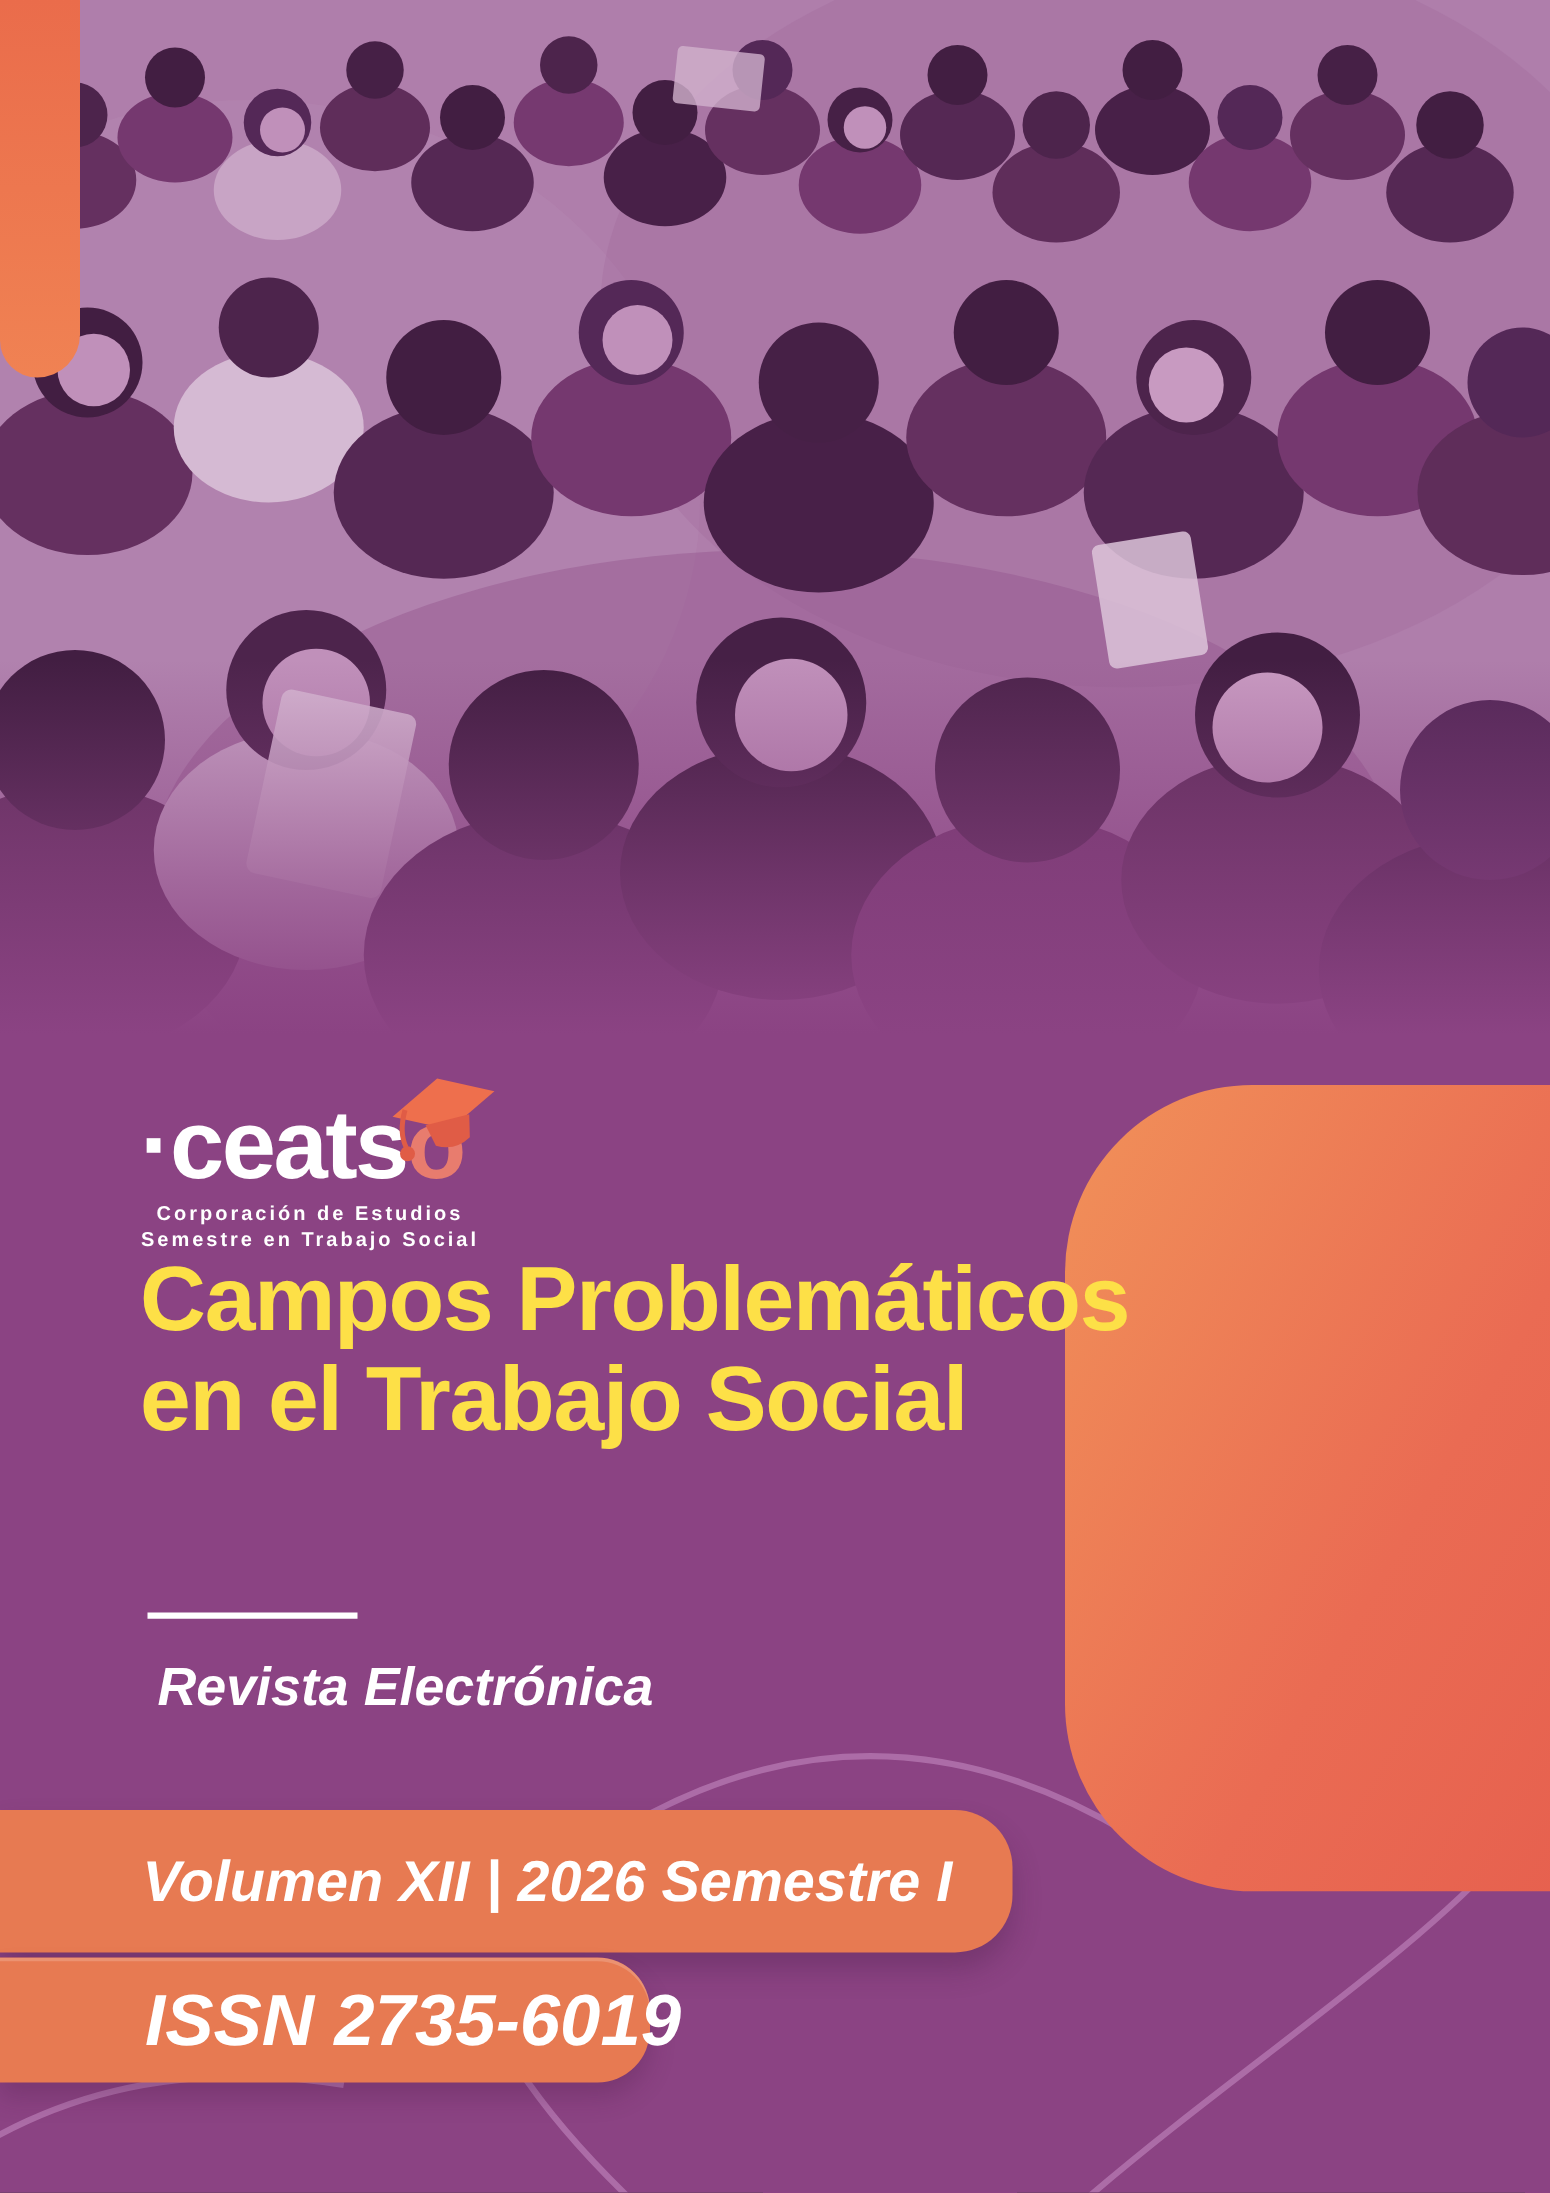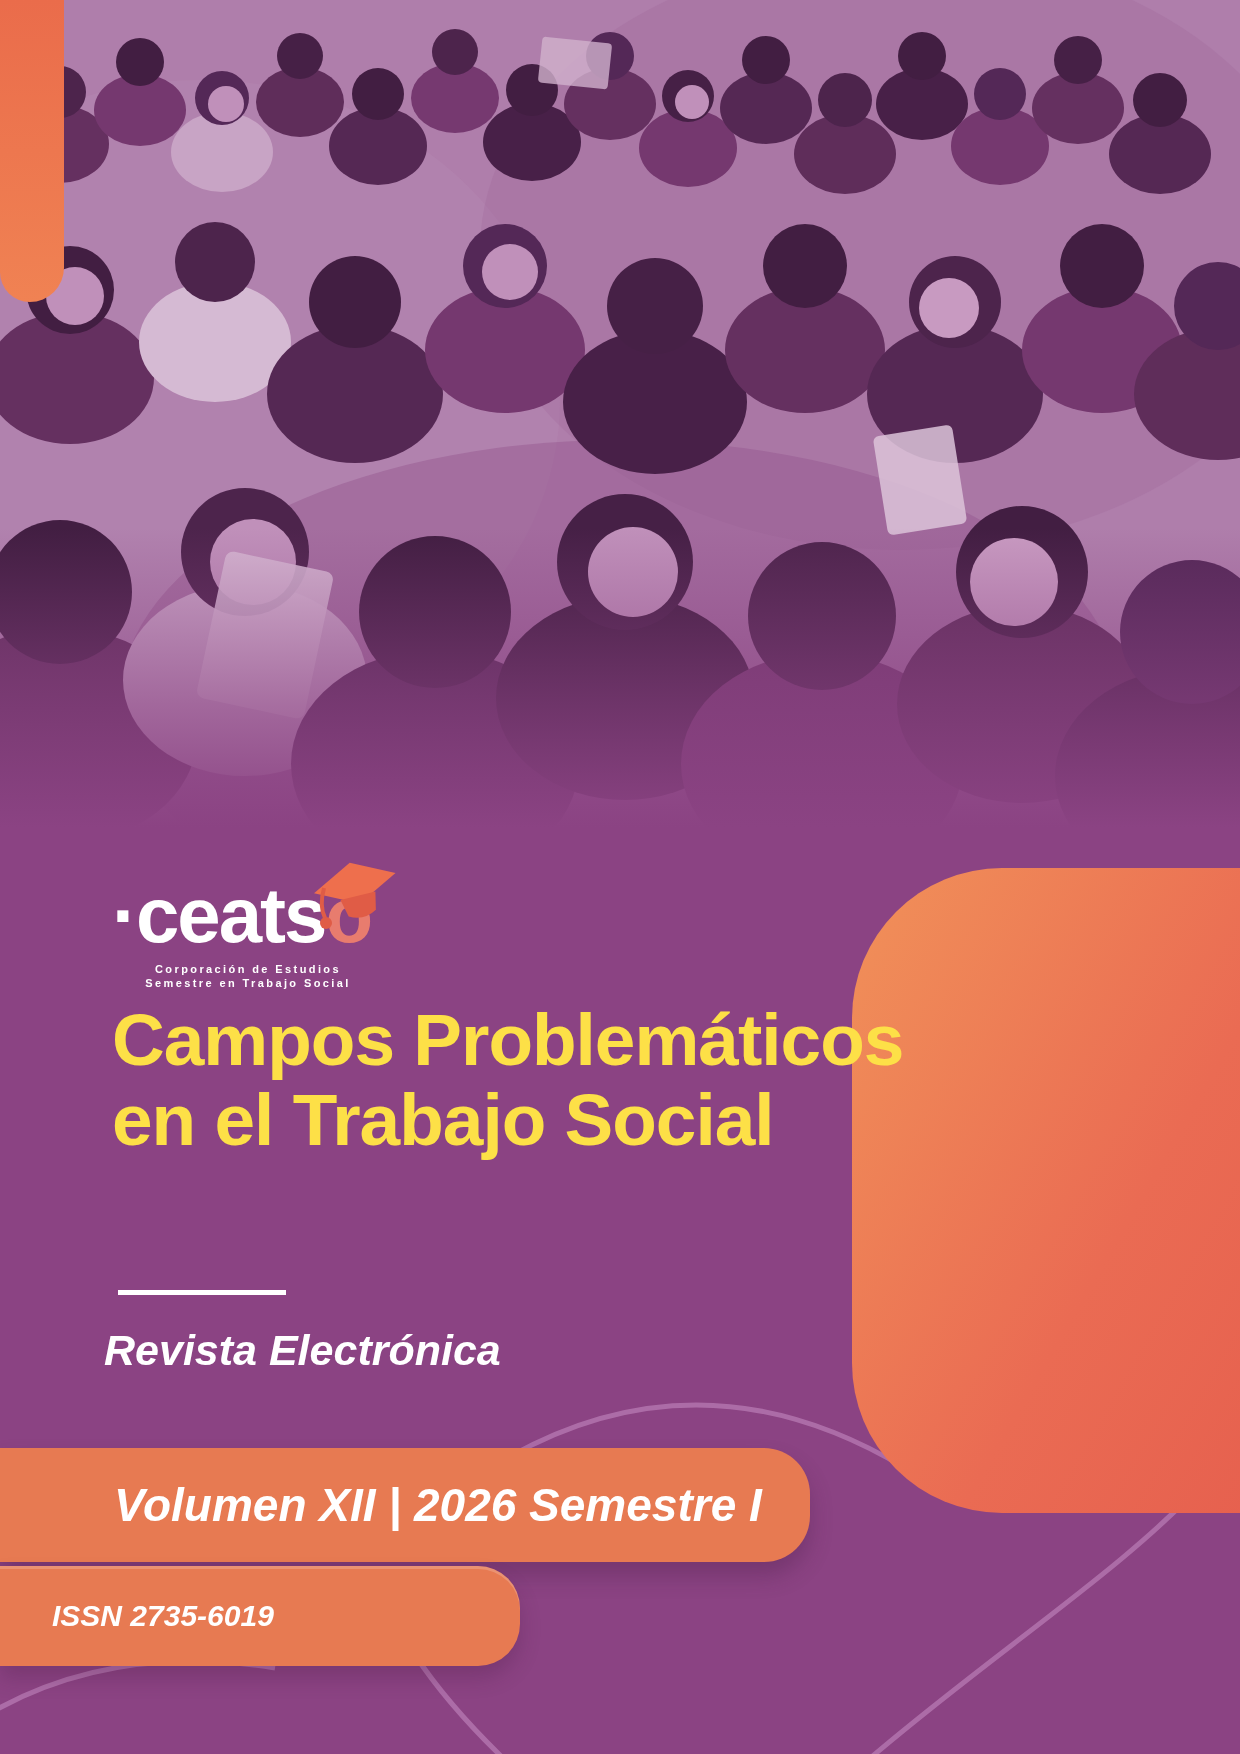--- a/index.html
+++ b/index.html
@@ -23,46 +23,46 @@
     background:linear-gradient(120deg,#f19159 0%,#ea6b53 55%,#e55d4d 100%);
     border-radius:150px 0 0 150px;
   }
   
   .curves{position:absolute;top:0;left:0;z-index:2;pointer-events:none;}
   
   .logo{position:absolute;left:112px;top:876px;z-index:5;color:#fff;}
   .wordmark{position:relative;font-size:78px;font-weight:bold;letter-spacing:-2px;line-height:1;white-space:nowrap;}
   .wordmark .accent{color:#e87c6e;}
   .cap{position:absolute;left:196px;top:-20px;}
-  .tagline{margin-top:8px;width:272px;text-align:center;font-size:11px;font-weight:bold;letter-spacing:2.4px;line-height:1.3;}
+  .tagline{margin-top:8px;width:272px;text-align:center;font-size:16px;font-weight:bold;letter-spacing:2.4px;line-height:1.3;}
   
   .title{
     position:absolute;left:112px;top:1000px;z-index:5;margin:0;
     font-size:73px;line-height:80px;font-weight:bold;letter-spacing:-1px;color:#fde047;
   }
   .title span{display:block;}
   .rule{position:absolute;left:118px;top:1290px;width:168px;height:5px;background:#fff;z-index:5;}
   .subtitle{
-    position:absolute;left:104px;top:1326px;z-index:5;
+    position:absolute;left:126px;top:1326px;z-index:5;
     font-size:43px;font-style:italic;font-weight:bold;color:#fff;
   }
   
   .banner{
     position:absolute;left:0;z-index:6;display:flex;align-items:center;
     background:#e77a52;color:#fff;font-style:italic;font-weight:bold;white-space:nowrap;
   }
   .banner.volume{
     top:1448px;width:810px;height:114px;padding-left:114px;font-size:46px;
     border-radius:0 46px 46px 0;
     box-shadow:0 14px 22px rgba(70,25,65,.30);
     box-sizing:border-box;
     align-items:center;
   }
   .banner.issn{
-    top:1566px;width:520px;height:100px;padding-left:52px;font-size:30px;
+    top:1566px;width:520px;height:100px;padding-left:116px;font-size:58px;
     border-radius:0 42px 42px 0;
     box-shadow:0 12px 20px rgba(70,25,65,.25), inset 0 3px 0 rgba(255,255,255,.18);
     box-sizing:border-box;
   }
 </style>
 </head>
 <body>
 
 <div class="page">
 

